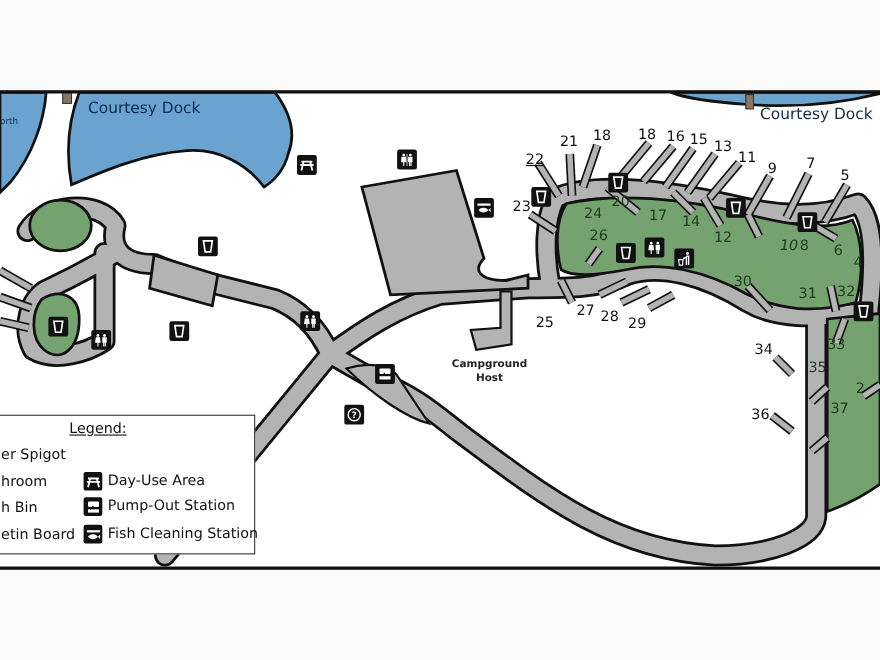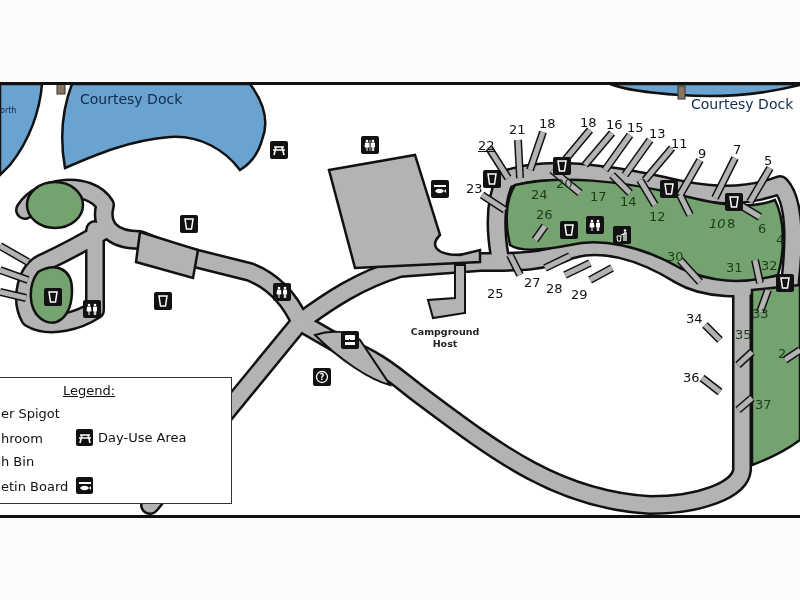--- a/index.html
+++ b/index.html
@@ -181,21 +181,21 @@
 <div class="site" style="left:524px;top:276px;">27</div>
 <div class="site" style="left:546px;top:282px;">28</div>
 <div class="site" style="left:571px;top:288px;">29</div>
 <div class="site dark" style="left:667px;top:250px;">30</div>
 <div class="site dark" style="left:726px;top:261px;">31</div>
 <div class="site dark" style="left:761px;top:259px;">32</div>
 <div class="site dark" style="left:752px;top:307px;">33</div>
 <div class="site" style="left:686px;top:312px;">34</div>
 <div class="site dark" style="left:735px;top:328px;">35</div>
 <div class="site" style="left:683px;top:371px;">36</div>
-<div class="site dark" style="left:755px;top:398px;">37</div>
+<div class="site dark" style="left:755px;top:365px;">37</div>
 
 <div class="icon" style="left:270px;top:141px;">
   <svg viewBox="0 0 14 14">
       <path d="M2,4 H12 M1,7 H13 M4,4 L2,12 M10,4 L12,12" stroke="#fff" stroke-width="1.6" fill="none"></path>
     </svg>
 </div>
 <div class="icon" style="left:361px;top:136px;">
   <svg viewBox="0 0 14 14">
       <circle cx="4" cy="3" r="1.3" fill="#fff"></circle>
       <circle cx="10" cy="3" r="1.3" fill="#fff"></circle>
@@ -313,21 +313,32 @@
   </div>
 
   <div class="legend-item" style="left:79px;top:51px;">
     <span class="icon">
       <svg viewBox="0 0 14 14">
           <path d="M2,4 H12 M1,7 H13 M4,4 L2,12 M10,4 L12,12" stroke="#fff" stroke-width="1.6" fill="none"></path>
         </svg>
     </span>
     <span>Day-Use Area</span>
   </div>
+  <div class="legend-item" style="left:79px;top:74px;">
+    <span class="icon">
+      <svg viewBox="0 0 14 14">
+          <rect x="2" y="2" width="10" height="5" rx="1" fill="#fff"></rect>
+          <rect x="2" y="9" width="10" height="3" fill="#fff"></rect>
+          <path d="M4,9 L7,6" stroke="#111" stroke-width="1"></path>
+        </svg>
+    </span>
+    <span>Pump-Out Station</span>
+  </div>
   <div class="legend-item" style="left:79px;top:99px;">
     <span class="icon">
       <svg viewBox="0 0 14 14">
           <rect x="1" y="3" width="12" height="2" fill="#fff"></rect>
           <path d="M2,9 C4,6 9,6 11,9 C9,12 4,12 2,9 Z M11,9 L13,7 V11 Z" fill="#fff"></path>
         </svg>
     </span>
+    <span>Fish Cleaning Station</span>
   </div>
 </div>
 
 </body></html>

